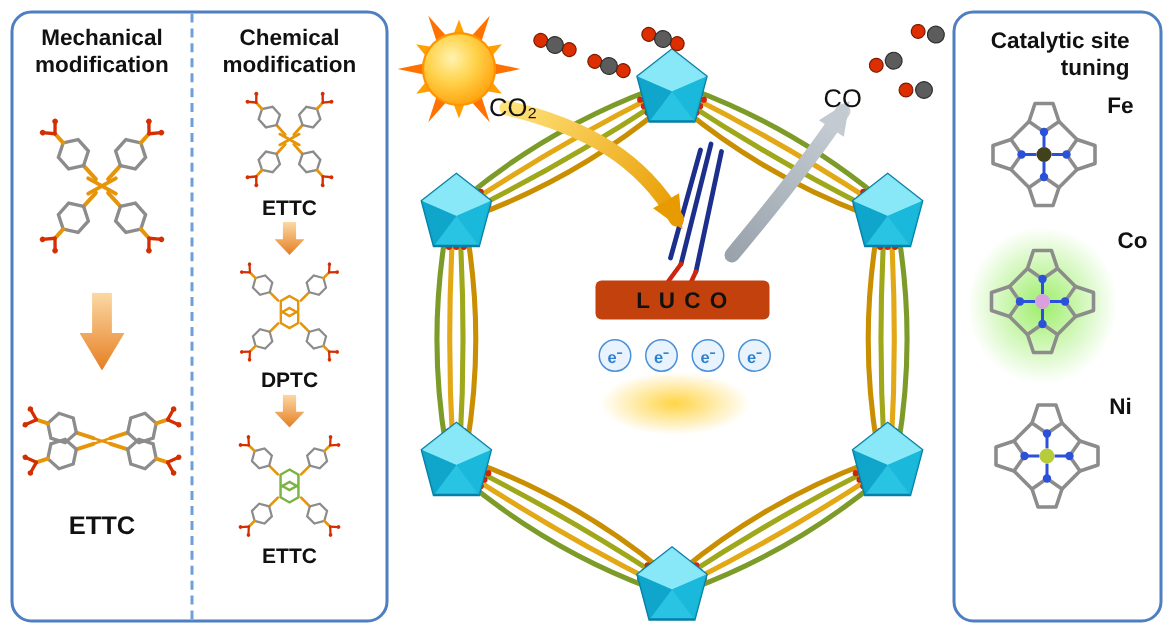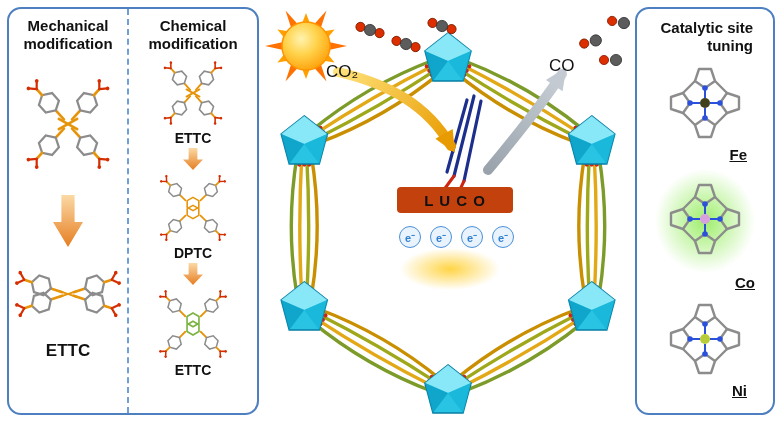--- a/index.html
+++ b/index.html
@@ -53,21 +53,21 @@
   .electron{width:20px;height:20px;border-radius:50%;background:#e8f3fd;border:1.5px solid #4a90d9;
     color:#2e7fd0;font-size:11px;font-weight:bold;display:flex;align-items:center;justify-content:center;}
 
   #glow{position:absolute;left:400px;top:248px;width:100px;height:42px;z-index:2;
     background:radial-gradient(closest-side, rgba(255,210,60,.95), rgba(255,210,60,0));}
 
   
   .pring path{fill:none;stroke:#8c8c8c;stroke-width:2.4;stroke-linejoin:round;}
   .nbond path{stroke:#2b50d9;stroke-width:2;fill:none;}
   .natom{fill:#2b50d9;}
-  .metal-block{display:flex;flex-direction:column;align-items:flex-end;margin-top:6px;text-decoration:underline;}
+  .metal-block{display:flex;align-items:flex-start;margin-top:6px;}
   .metal-label{font-weight:bold;font-size:15px;margin-top:1px;}
   .co-glow{padding:8px;border-radius:50%;
     background:radial-gradient(closest-side, rgba(140,235,80,.85), rgba(140,235,80,0));}
 </style>
 </head>
 <body>
 
 <svg width="0" height="0" style="position:absolute" aria-hidden="true">
   <defs>
     <g id="b-arm">

